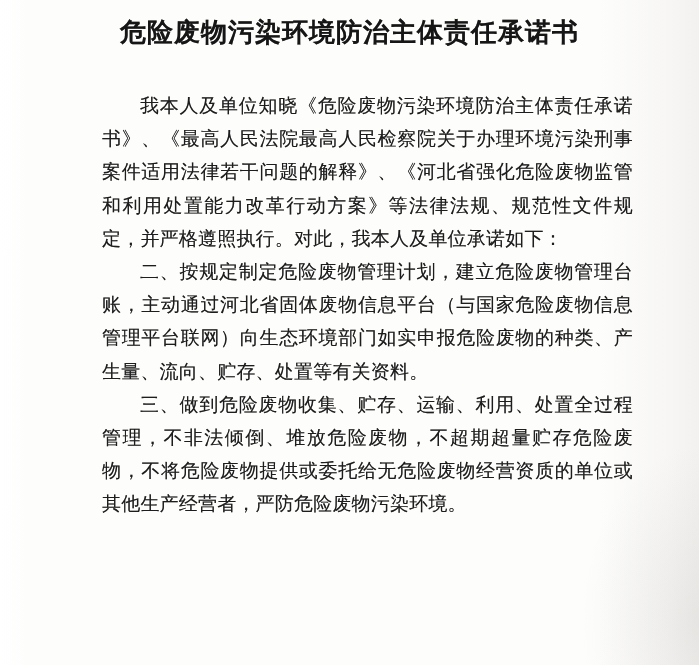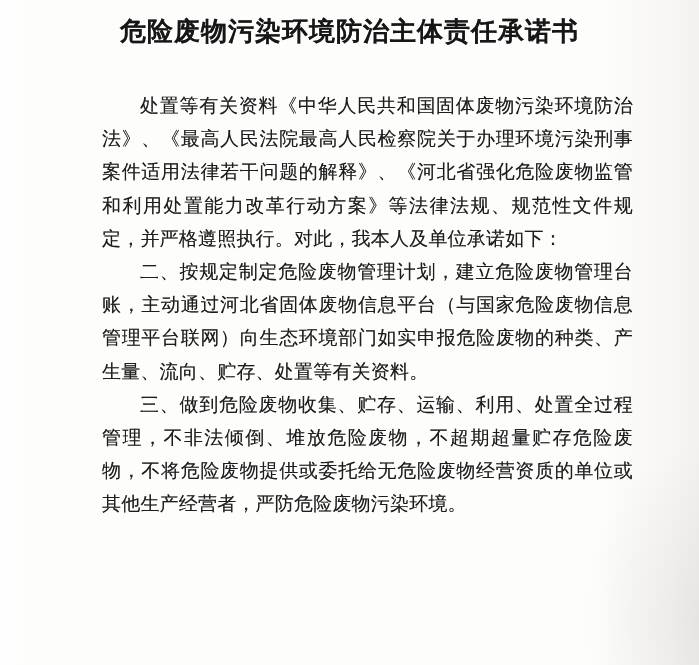--- a/index.html
+++ b/index.html
@@ -39,21 +39,20 @@
   .title {
     margin: 12px 0 0 0;
     padding: 0;
     text-align: center;
     font-size: 26px;
     line-height: 40px;
     font-weight: bold;
     letter-spacing: 1px;
     color: #161616;
     text-shadow: 0 0 0.5px rgba(0,0,0,0.55);
-    font-family: Liberation Serif, serif;
   }
   .content {
     margin-top: 37px;
     margin-left: 102px;
     width: 531px;
   }
   .content p {
     margin: 0;
     padding: 0;
     font-size: 19px;
@@ -65,17 +64,17 @@
     color: #1d1d1d;
     text-shadow: 0 0 0.4px rgba(0,0,0,0.45);
   }
 </style>
 </head>
 <body>
 
 <div class="page">
   <h1 class="title">危险废物污染环境防治主体责任承诺书</h1>
   <div class="content">
-    <p>处置等有关资料《中华人民共和国固体废物污染环境防治法》、《最高人民法院最高人民检察院关于办理环境污染刑事案件适用法律若干问题的解释》、《河北省强化危险废物监管和利用处置能力改革行动方案》等法律法规、规范性文件规定，并严格遵照执行。对此，我本人及单位承诺如下：</p>
+    <p>我本人及单位知晓《危险废物污染环境防治主体责任承诺书》、《最高人民法院最高人民检察院关于办理环境污染刑事案件适用法律若干问题的解释》、《河北省强化危险废物监管和利用处置能力改革行动方案》等法律法规、规范性文件规定，并严格遵照执行。对此，我本人及单位承诺如下：</p>
     <p>二、按规定制定危险废物管理计划，建立危险废物管理台账，主动通过河北省固体废物信息平台（与国家危险废物信息管理平台联网）向生态环境部门如实申报危险废物的种类、产生量、流向、贮存、处置等有关资料。</p>
     <p>三、做到危险废物收集、贮存、运输、利用、处置全过程管理，不非法倾倒、堆放危险废物，不超期超量贮存危险废物，不将危险废物提供或委托给无危险废物经营资质的单位或其他生产经营者，严防危险废物污染环境。</p>
   </div>
 </div>
 
 </body></html>

